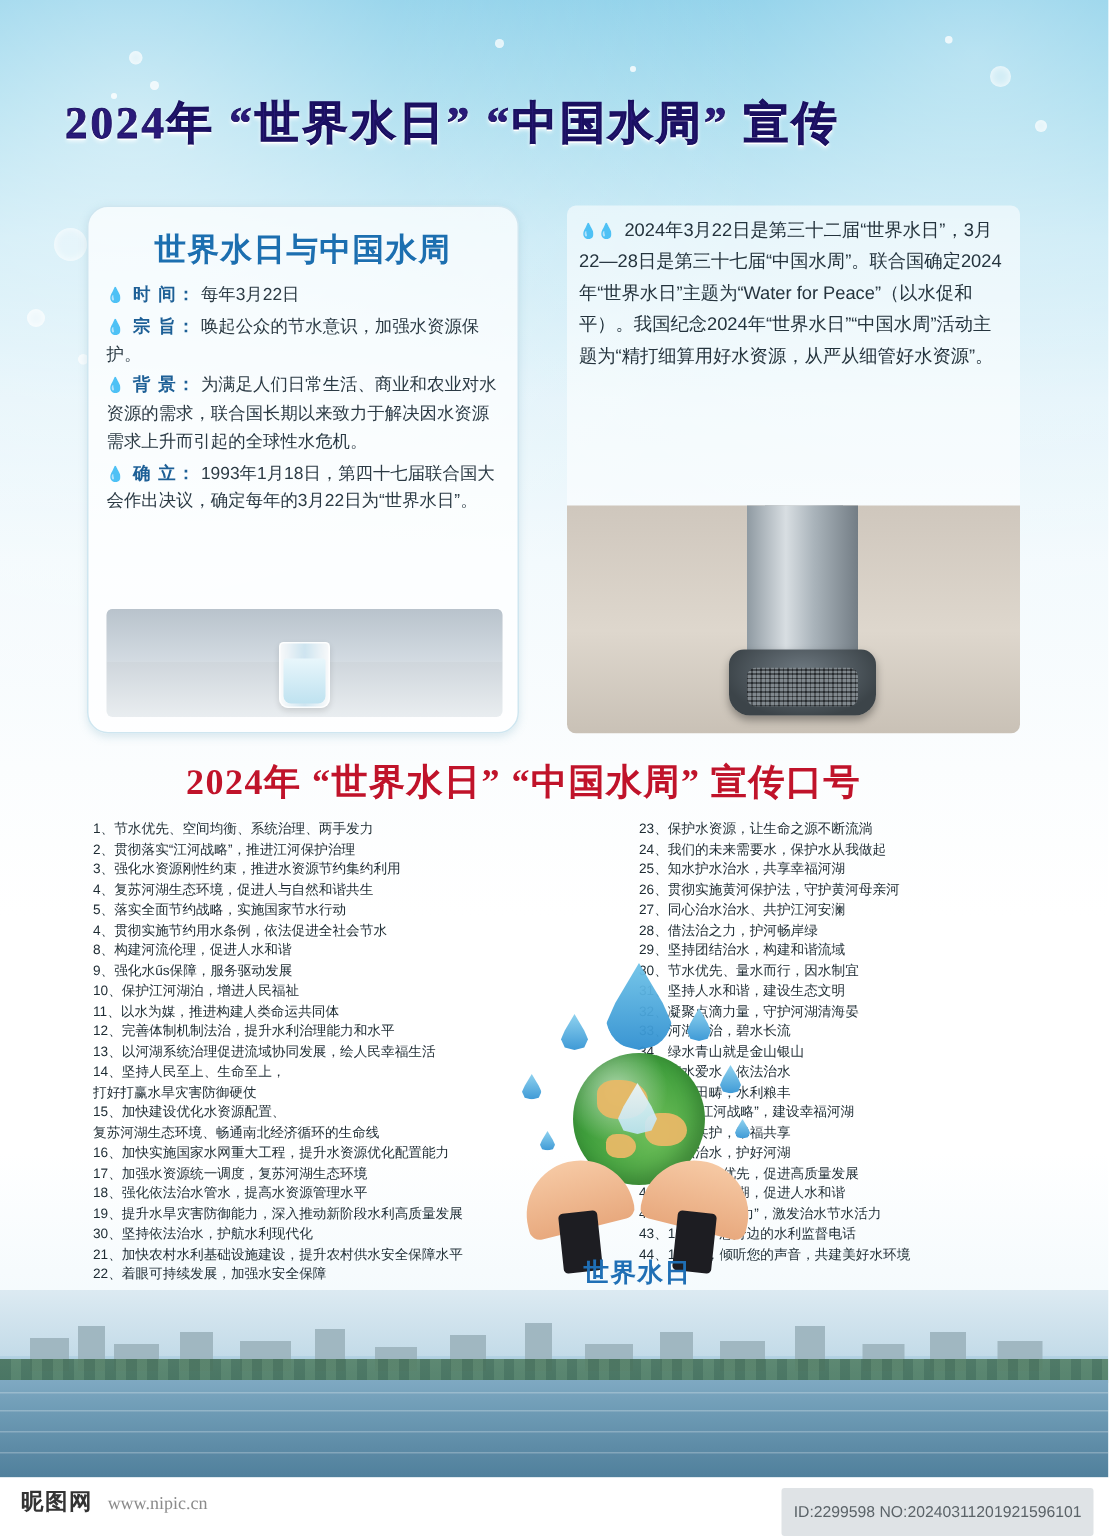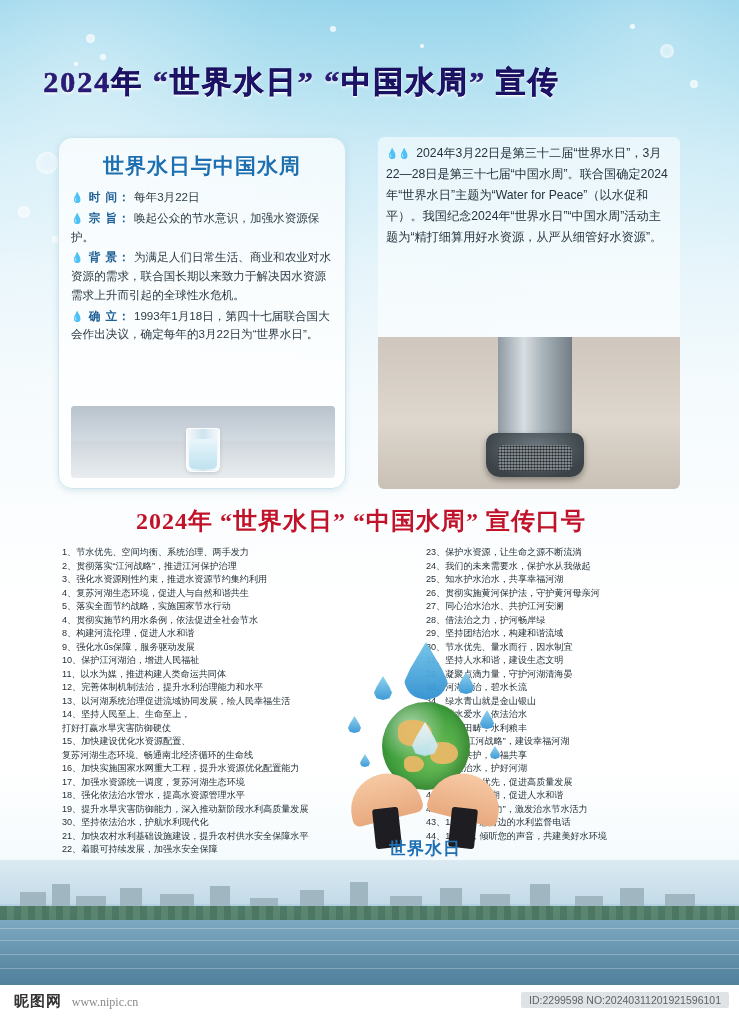--- a/index.html
+++ b/index.html
@@ -137,21 +137,21 @@
       #5a646b;
   }
   .faucet-top{
     position:absolute; left:132px; top:-4px; width:52px; height:18px;
     background:linear-gradient(90deg,#9aa4ab,#e3e8eb,#8d979e);
     border-radius:3px;
   }
 
   
   .slogan-title-wrap{
-    position:absolute; left:16px; top:505px; width:690px; text-align:center;
+    position:absolute; left:4px; top:505px; width:690px; text-align:center;
   }
   .slogan-title{
     display:inline-block;
     font-family:"Liberation Serif", serif;
     font-size:24px; font-weight:bold; letter-spacing:1px;
     color:#c0132a;
     text-shadow:0 1px 0 #fff, 0 2px 4px rgba(255,255,255,.9);
   }
 
   
@@ -247,21 +247,21 @@
   }
   .logo{
     position:absolute; left:14px; top:992px;
     font-family:"Liberation Serif", serif; font-size:15px; color:#444; font-weight:bold;
   }
   .logo .cn{ color:#333; letter-spacing:1px; }
   .logo .url{ color:#8a8a8a; font-size:12px; font-weight:normal; margin-left:6px;margin-top:32px; }
   .idbar{
     position:absolute; right:10px; top:992px;
     background:#dfe3e6; color:#5b6368; font-size:10.5px;
-    padding:2px 8px; border-radius:2px;
+    padding:10px 8px; border-radius:2px;
     font-family:"Liberation Sans", sans-serif;
   }
 </style>
 </head>
 <body>
 
 <div class="poster">
 
   <span class="bubble b1"></span>
   <span class="bubble b2"></span>

